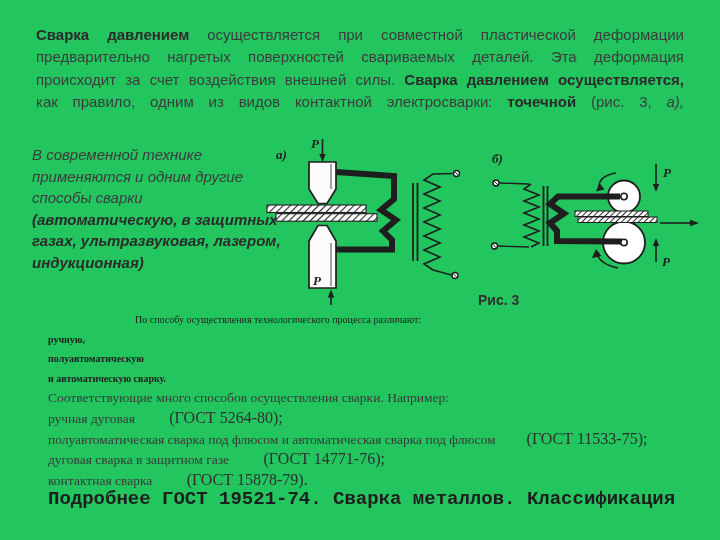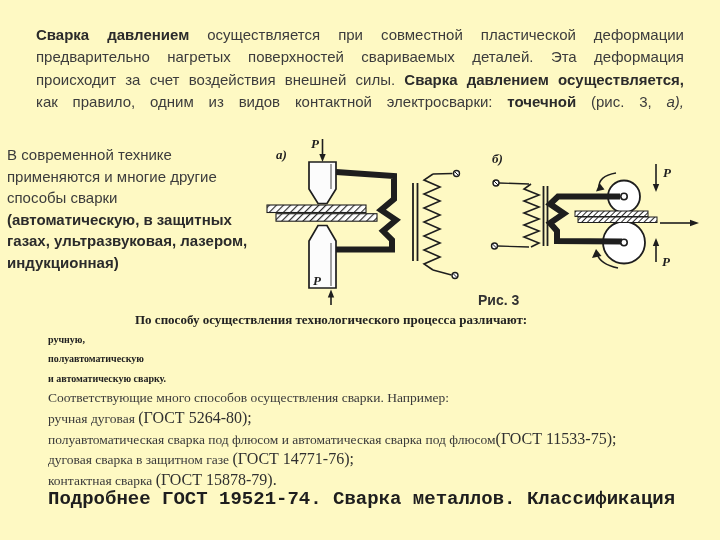--- a/index.html
+++ b/index.html
@@ -1,64 +1,64 @@
 <!DOCTYPE html>
 <html><head>
 <meta charset="utf-8">
 <style>
   html,body { margin:0; padding:0; background:#ffffff; }
   body { width:720px; height:540px; position:relative; overflow:hidden;
          font-family:"Liberation Sans", sans-serif; }
-  .slide { position:absolute; inset:0; background:#fef9c3; color:#3c3c3c; }
+  .slide { position:absolute; inset:0; background:#22c55e; color:#3c3c3c; }
 
   
   .intro { position:absolute; left:36px; top:24px; width:648px;
            font-size:15px; line-height:22.3px; color:#3c3c3c; }
   .jline { text-align:justify; text-align-last:justify; white-space:normal; }
   .jline.last { text-align-last:left; }
   .b { font-weight:bold; color:#2b2b2b; }
   .i { font-style:italic; }
 
   
-  .side-note { position:absolute; left:7px; top:144px; width:296px;
-               font-size:15px; line-height:21.5px; color:#3c3c3c; }
+  .side-note { position:absolute; left:32px; top:144px; width:296px;
+               font-size:15px; line-height:21.5px; color:#3c3c3c;font-style:italic; }
   .side-note .ln { display:block; }
 
   
   svg.figure { position:absolute; left:0; top:0; }
   .svg-label { font-family:"Liberation Serif", serif; font-style:italic;
                font-weight:bold; font-size:13px; fill:#1f1f1f; stroke:none; }
   .fig-caption { position:absolute; left:478px; top:292px;
                  font-weight:bold; font-size:14px; color:#323232;text-align:right; }
 
   
   .classification { position:absolute; left:48px; top:310px; width:668px;
                     font-family:"Liberation Serif", serif; font-size:13.5px;
                     line-height:19.6px; color:#3a3a3a; }
-  .classification .heading { font-weight:bold; font-size:13px;
+  .classification .heading { font-weight:normal; font-size:10px;
                              text-indent:87px; color:#222222; }
   .classification .bold-item { font-weight:bold; font-size:10px; color:#222222; }
-  .gost { font-size:16px; color:#303030; }
+  .gost { font-size:16px; color:#303030;margin-left:31px; }
   .footer-line { font-weight:bold; font-size:19px; color:#1e1e1e;font-family:Liberation Mono, monospace; }
 </style>
 </head>
 <body>
 
 <div class="slide">
 
   <div class="intro">
     <div class="jline"><span class="b">Сварка давлением</span><span> осуществляется при совместной пластической деформации</span></div>
     <div class="jline"><span>предварительно нагретых поверхностей свариваемых деталей. Эта деформация</span></div>
     <div class="jline"><span>происходит за счет воздействия внешней силы. </span><span class="b">Сварка давлением осуществляется,</span></div>
     <div class="jline"><span>как правило, одним из видов контактной электросварки: </span><span class="b">точечной</span><span> (рис. 3, </span><span class="i">а),</span></div>
   </div>
 
   <div class="side-note">
     <span class="ln">В современной технике</span>
-    <span class="ln">применяются и многие другие</span>
+    <span class="ln">применяются и одним другие</span>
     <span class="ln">способы сварки</span>
     <span class="ln b">(автоматическую, в защитных</span>
     <span class="ln b">газах, ультразвуковая, лазером,</span>
     <span class="ln b">индукционная)</span>
   </div>
 
   <svg class="figure" width="720" height="540" viewBox="0 0 720 540">
     <defs>
       <pattern id="hatchA" width="5" height="5" patternUnits="userSpaceOnUse" patternTransform="rotate(45)">
         <rect width="5" height="5" fill="#ffffff"></rect>

